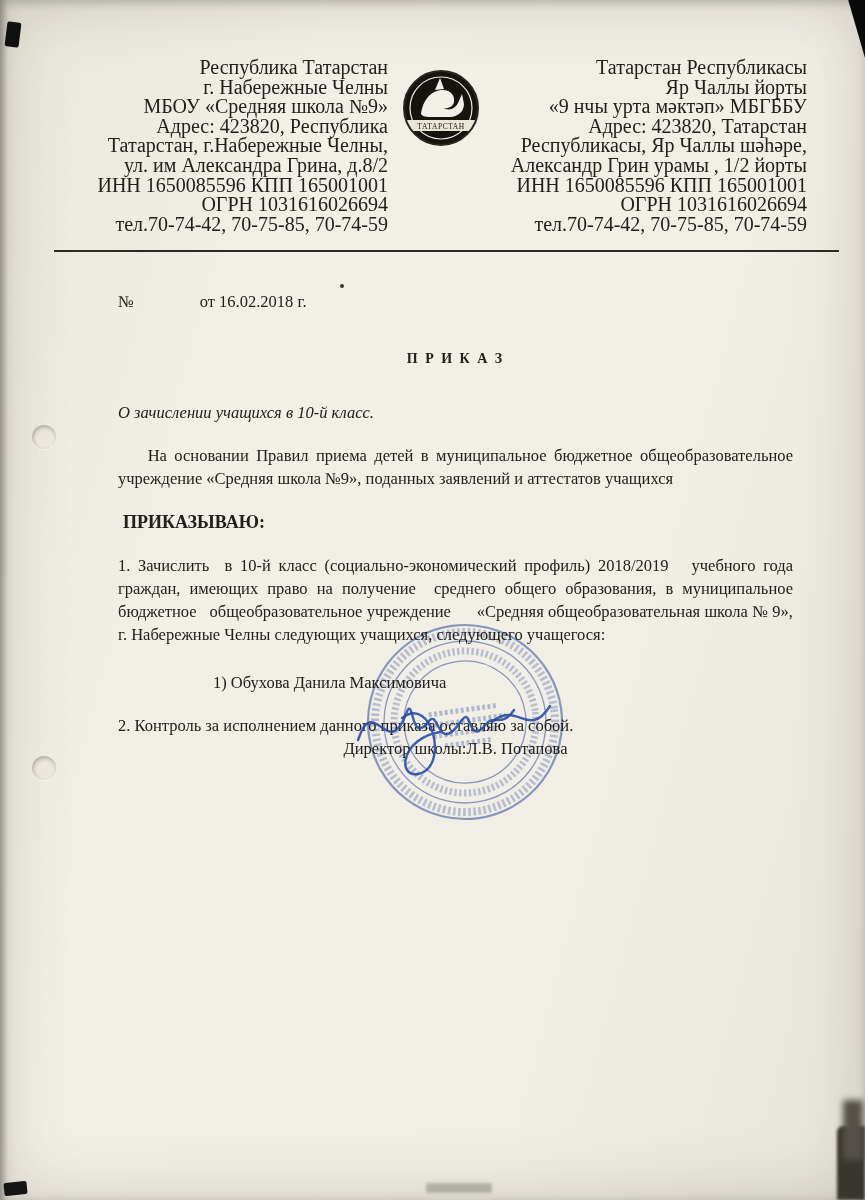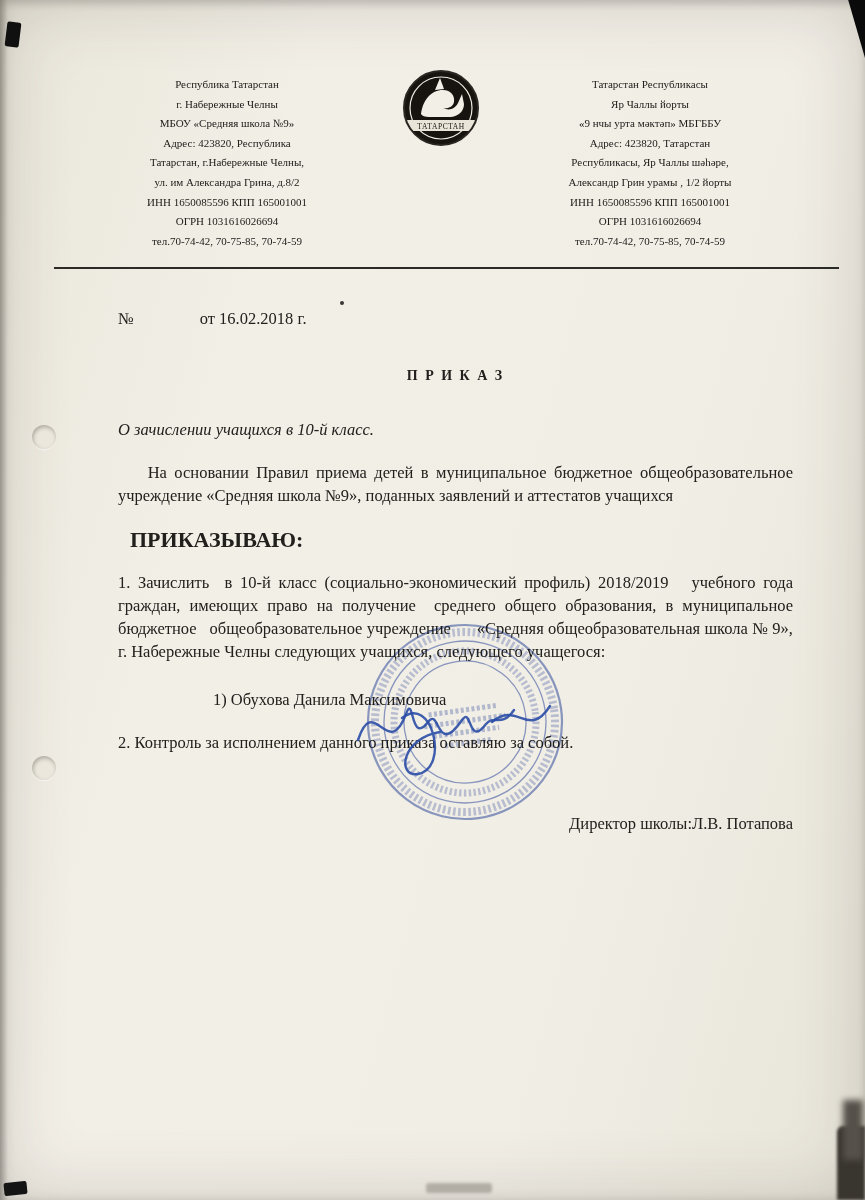--- a/index.html
+++ b/index.html
@@ -7,38 +7,38 @@
     position:relative; width:865px; height:1200px; margin:0 auto;
     background: linear-gradient(105deg, #e9e6db 0%, #f2efe7 28%, #f1eee6 68%, #e7e4d9 100%);
     box-shadow: inset 0 0 70px rgba(70,62,48,.20), inset 5px 0 12px rgba(0,0,0,.10), inset 0 4px 8px rgba(0,0,0,.12);
     font-family:"Liberation Serif", serif;
     color: var(--ink, #22201d);
     overflow:hidden;
   }
 
   
   .letterhead { display:flex; justify-content:space-between; padding:58px 58px 0 66px; }
-  .lh-col { text-align:center; font-size:11px; line-height:19.6px;margin-top:17px; }
+  .lh-col { text-align:right; font-size:20px; line-height:19.6px; }
   .lh-col.left  { width:322px; }
   .lh-col.right { width:314px; }
   .emblem-wrap { width:84px; margin-top:8px; flex:0 0 auto; }
 
   .rule { margin:16px 26px 0 54px; border:none; border-top:2.5px solid #2b2a27; height:0; }
 
   
   .doc-body { padding:38px 72px 0 118px; font-size:16.5px; line-height:23px; }
   .number-line { position:relative; }
   .number-line .date { margin-left:66px; }
   .speck { position:absolute; left:222px; top:-6px; width:4px; height:4px; border-radius:50%; background:#3a3834; }
   .doc-title { margin:34px 0 0 0; text-align:center; font-size:14px; font-weight:bold; letter-spacing:2px; }
   .subject { margin:31px 0 0 0; font-style:italic; }
   .para { margin:20px 0 0 0; text-align:justify; white-space:pre-wrap; }
-  .resolution { margin:21px 0 0 12px; font-weight:bold; font-size:22px; }
+  .resolution { margin:21px 0 0 5px; font-weight:bold; font-size:18px; }
   .student-line { margin:25px 0 0 95px; }
-  .sig-row { display:flex; justify-content:flex-end; margin-top:58px; }
+  .sig-row { display:flex; justify-content:center; }
 
   
   .stamp { position:absolute; left:358px; top:615px; mix-blend-mode:multiply; opacity:.62; pointer-events:none; }
   .stamp .ring-solid { fill:none; stroke:var(--stamp-blue,#4a63b4); }
   .stamp .ring-text  { fill:none; stroke:var(--stamp-blue,#4a63b4); opacity:.55; }
   .stamp .inner-text { fill:none; stroke:var(--stamp-blue,#4a63b4); opacity:.6; }
   .signature { position:absolute; left:342px; top:662px; pointer-events:none; }
   .signature path { fill:none; stroke:var(--signature-blue,#2a4da6); stroke-width:2.4; stroke-linecap:round; opacity:.9; }
 
   

